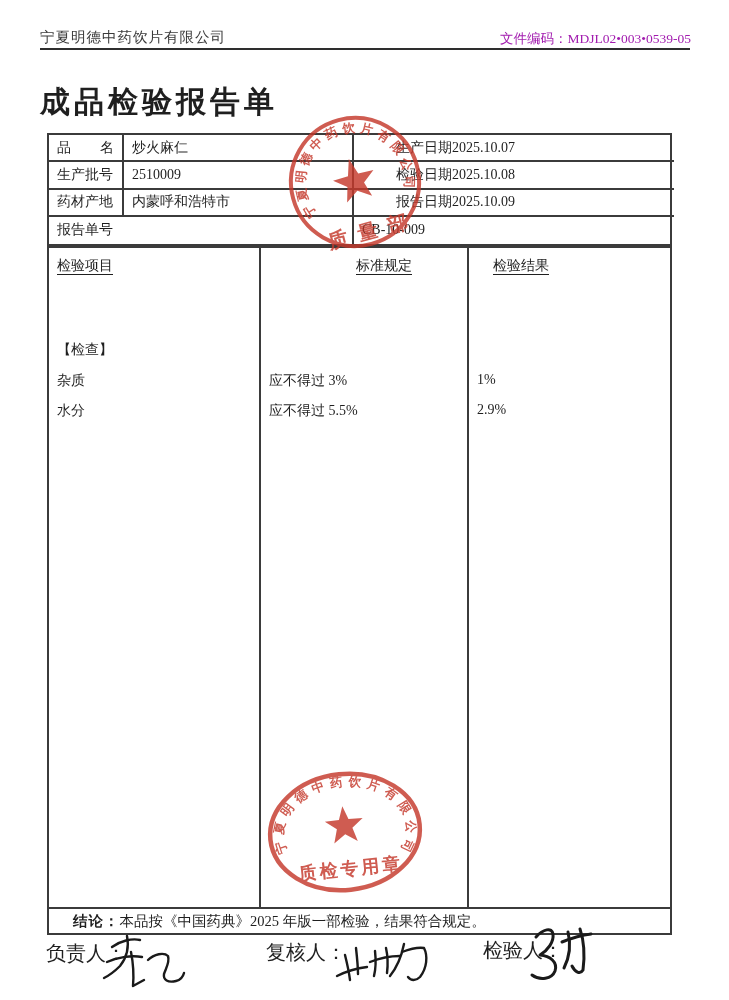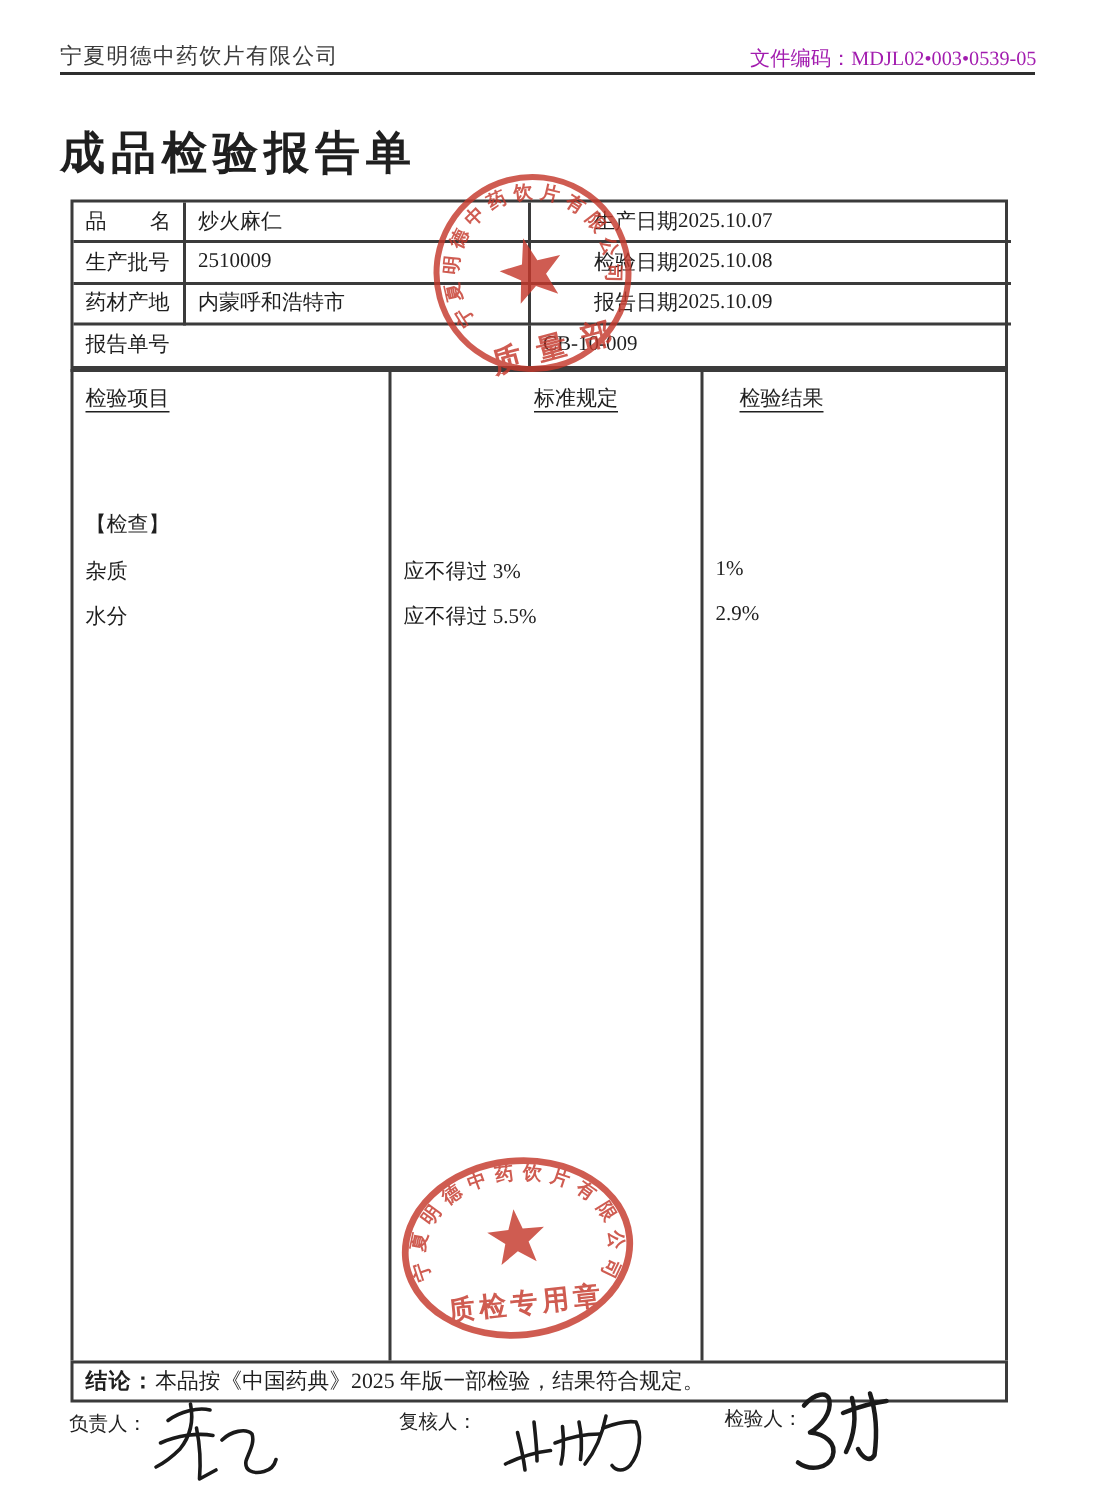--- a/index.html
+++ b/index.html
@@ -34,24 +34,24 @@
   .col-head { position:absolute; top:9px; text-decoration:underline; text-underline-offset:4px; }
   .head-item { left:8px; }
   .head-standard { left:212px; width:206px; text-align:center;padding-left:40px; }
   .head-result { left:420px; width:203px; text-align:left;margin-left:24px; }
   .rrow { position:absolute; left:0; width:100%; height:18px; }
   .rrow .c-item { position:absolute; left:8px; white-space:nowrap; }
   .rrow .c-standard { position:absolute; left:220px; white-space:nowrap; }
   .rrow .c-result { position:absolute; left:428px; white-space:nowrap; }
   
   .conclusion { position:absolute; left:47px; top:907px; width:625px; height:28px;
-    border:2px solid #3b3b3b; font-size:14.5px; line-height:24px; padding-left:8px; white-space:nowrap; }
+    border:2px solid #3b3b3b; font-size:14.5px; line-height:24px; padding-left:24px; white-space:nowrap; }
   .conclusion b { letter-spacing:1px; }
   
-  .sig-label { position:absolute; font-size:13px; }
+  .sig-label { position:absolute; font-size:20px; }
   .sig-responsible { left:46px; top:940px; }
   .sig-reviewer { left:266px; top:939px; }
   .sig-inspector { left:483px; top:937px; }
   .overlay { position:absolute; left:0; top:0; }
   svg text { font-family:"Liberation Serif","DejaVu Serif",serif; }
 </style>
 </head>
 <body>
 
 <div class="page">

